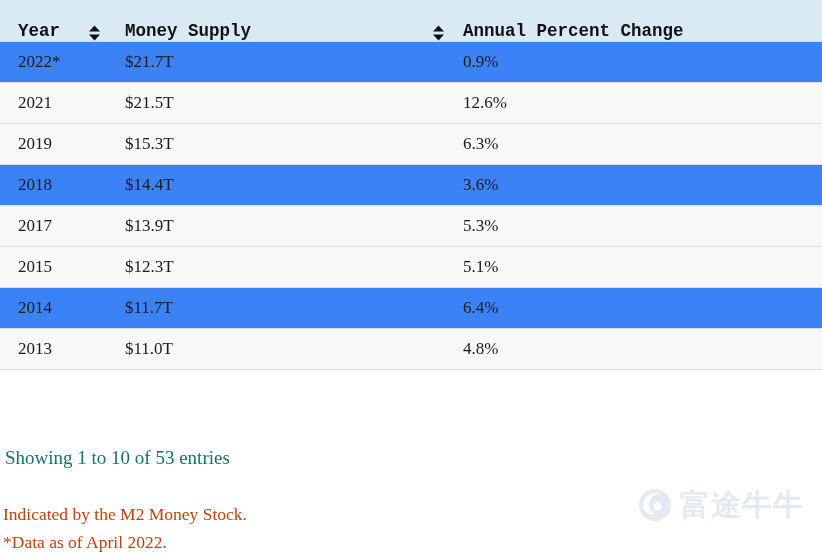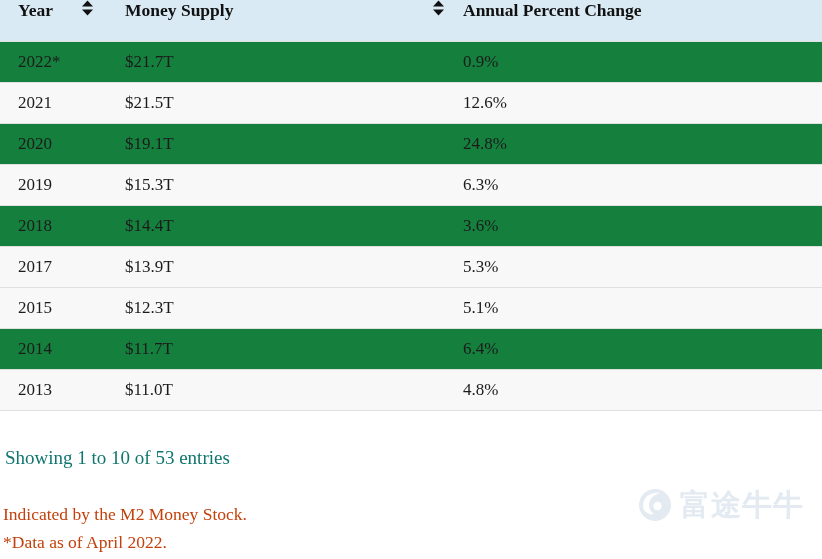--- a/index.html
+++ b/index.html
@@ -47,23 +47,24 @@
     padding: 0;
     vertical-align: middle;
     color: #111111;
     position: relative;
     height: 41px;
     white-space: nowrap;
   }
 
   th .th-inner {
     display: flex;
-    align-items: flex-start;
+    align-items: flex-end;
     height: 41px;
     padding-left: 18px;
+    font-family: Liberation Mono, monospace;
   }
   th.col-money .th-inner { padding-left: 18px; }
   th.col-change .th-inner { padding-left: 18px; }
 
   .sort-icon {
     display: inline-block;
     width: 13px;
     height: 16px;
     margin-left: 28px;
     position: relative;
@@ -71,21 +72,21 @@
   }
   th.col-year .sort-icon { margin-left: 28px; }
   th.col-money .sort-icon { margin-left: auto; margin-right: 0px; }
 
   .sort-icon svg { display: block; }
 
   tbody tr.data-row {
     height: 40px;
     border-top: 1px solid #e0e0e0;
   }
-  tbody tr.row-odd  { background: #15803d; }
+  tbody tr.row-odd  { background: #3b82f6; }
   tbody tr.row-even { background: #f8f8f8; }
 
   tbody tr.data-row:last-child { border-bottom: 1px solid #e0e0e0; }
 
   tbody td {
     padding: 0 0 0 18px;
     vertical-align: middle;
     font-size: 17px;
     color: #1b1b1b;
     height: 40px;
@@ -185,25 +186,20 @@
       <tr class="data-row row-odd">
         <td class="cell-year">2022*</td>
         <td class="cell-money">$21.7T</td>
         <td class="cell-change">0.9%</td>
       </tr>
       <tr class="data-row row-even">
         <td class="cell-year">2021</td>
         <td class="cell-money">$21.5T</td>
         <td class="cell-change">12.6%</td>
       </tr>
-      <tr class="data-row row-odd">
-        <td class="cell-year">2020</td>
-        <td class="cell-money">$19.1T</td>
-        <td class="cell-change">24.8%</td>
-      </tr>
       <tr class="data-row row-even">
         <td class="cell-year">2019</td>
         <td class="cell-money">$15.3T</td>
         <td class="cell-change">6.3%</td>
       </tr>
       <tr class="data-row row-odd">
         <td class="cell-year">2018</td>
         <td class="cell-money">$14.4T</td>
         <td class="cell-change">3.6%</td>
       </tr>

